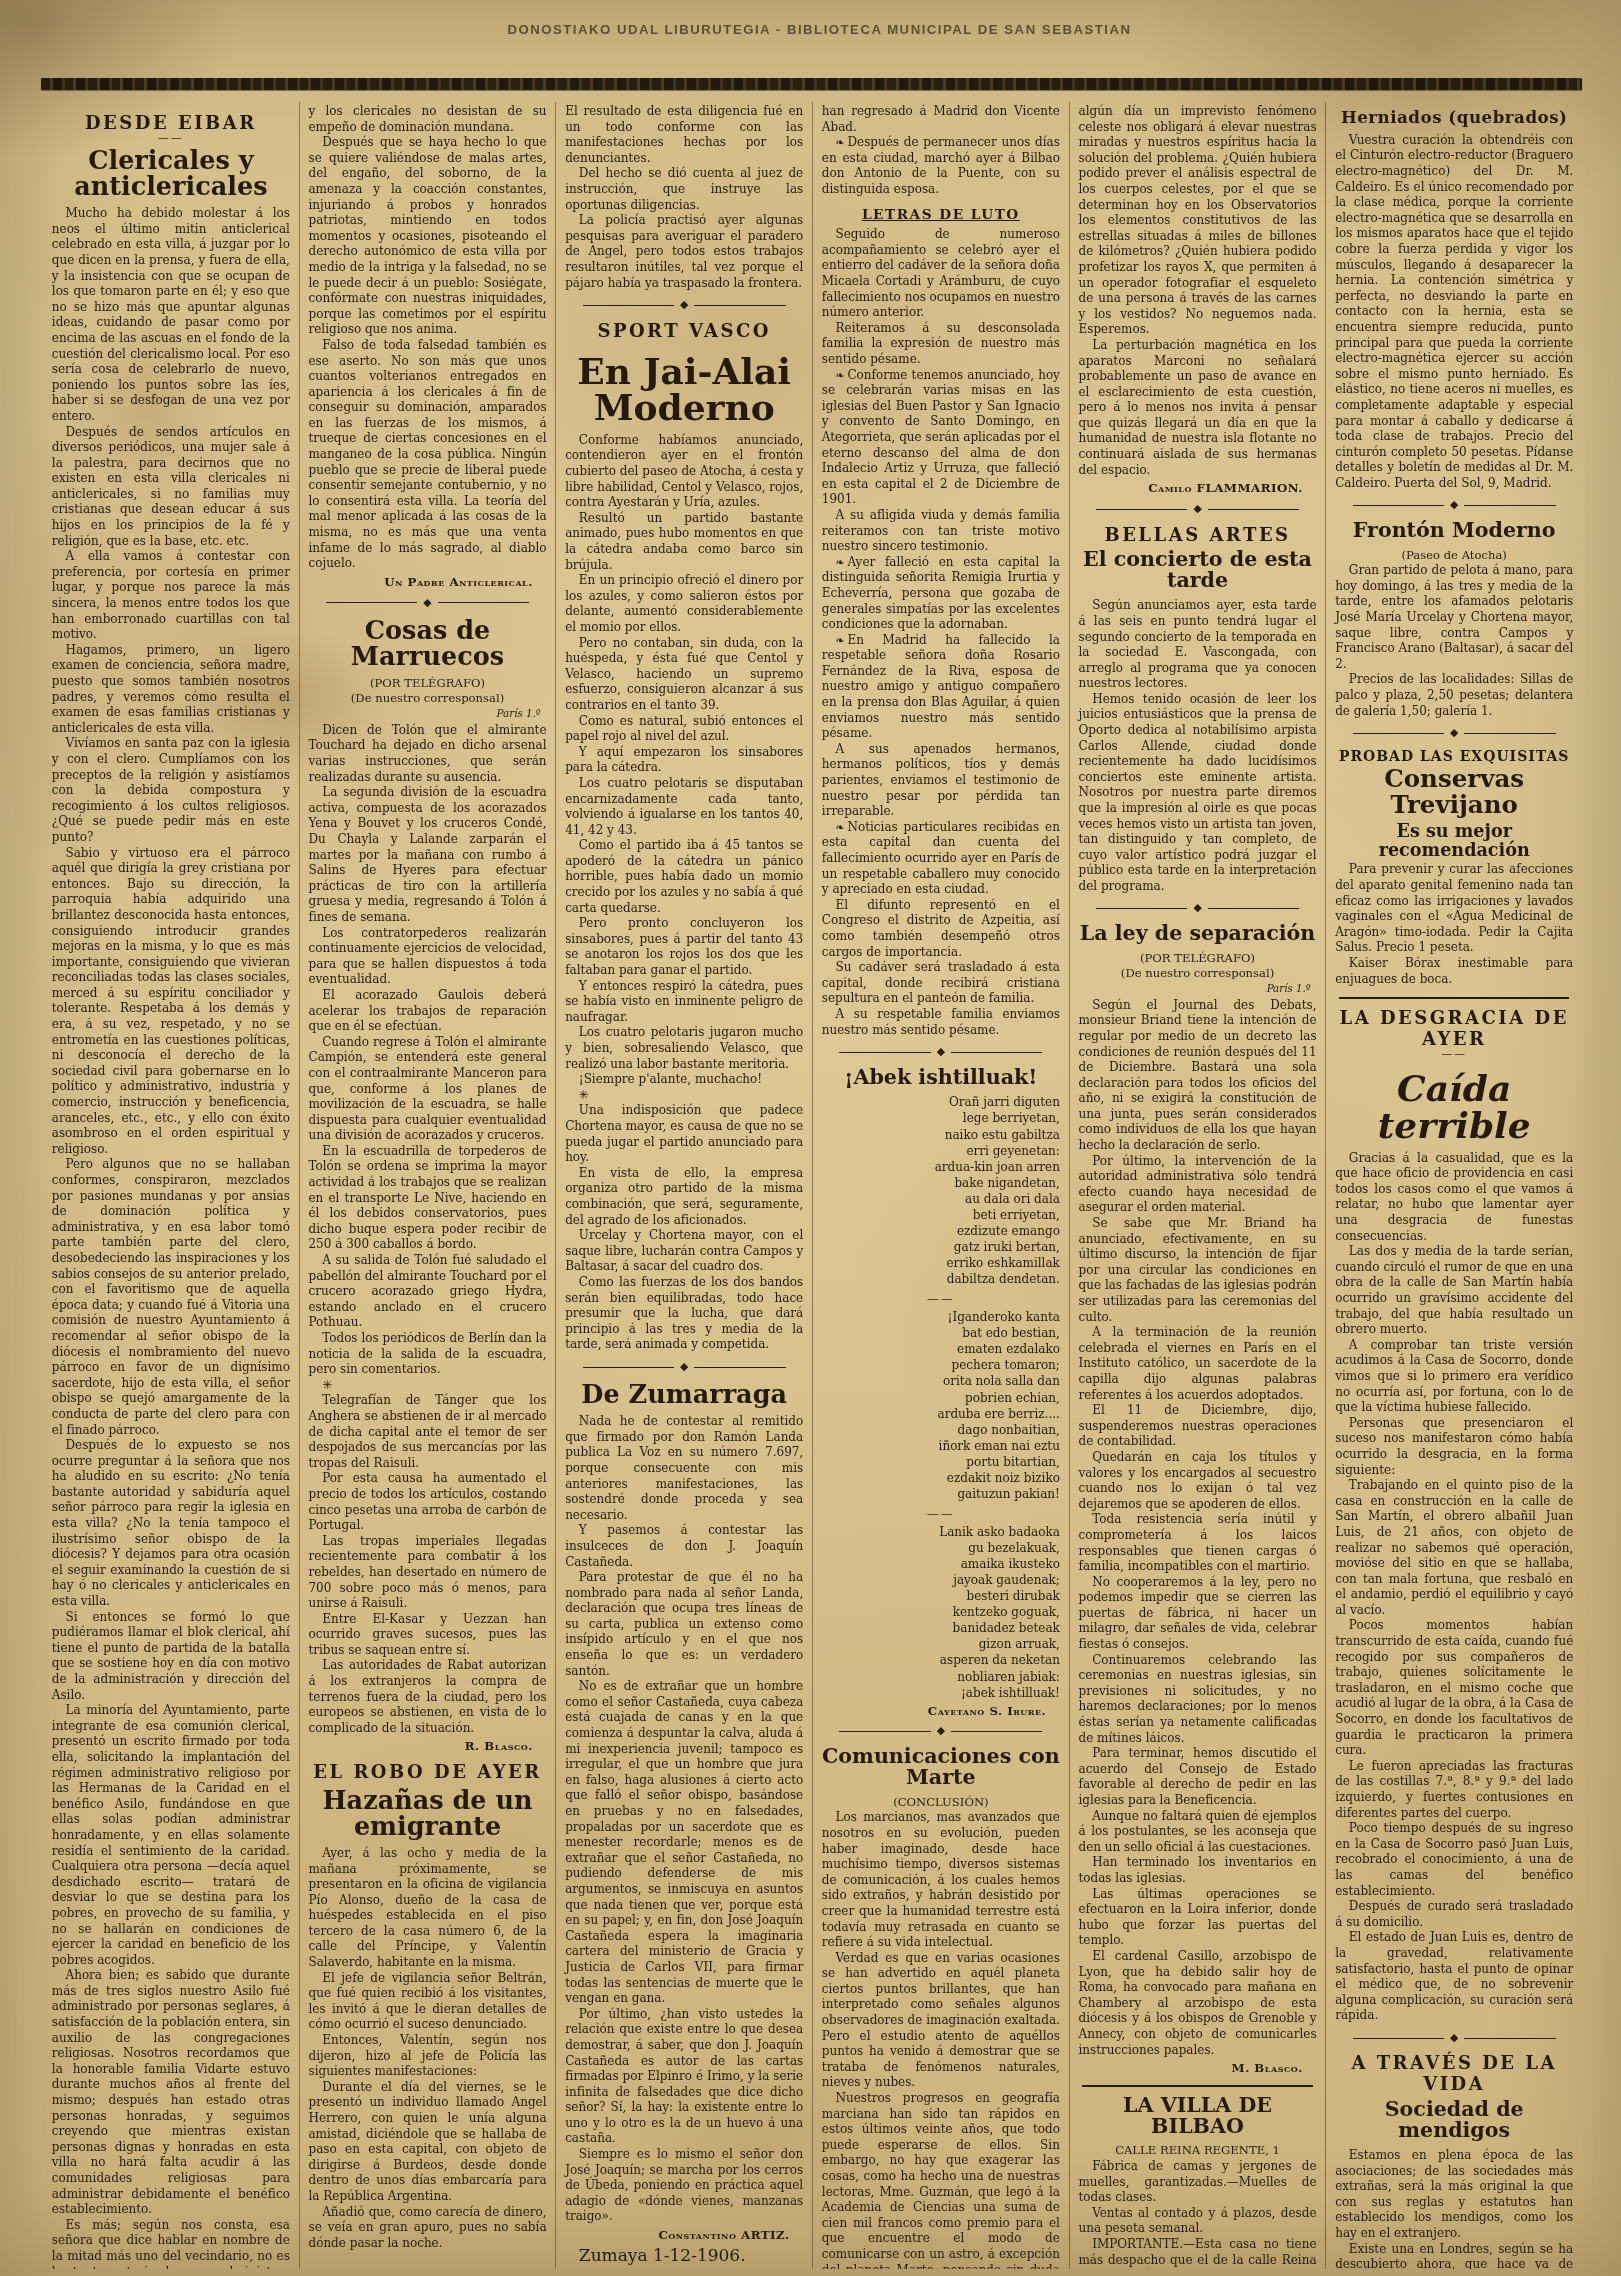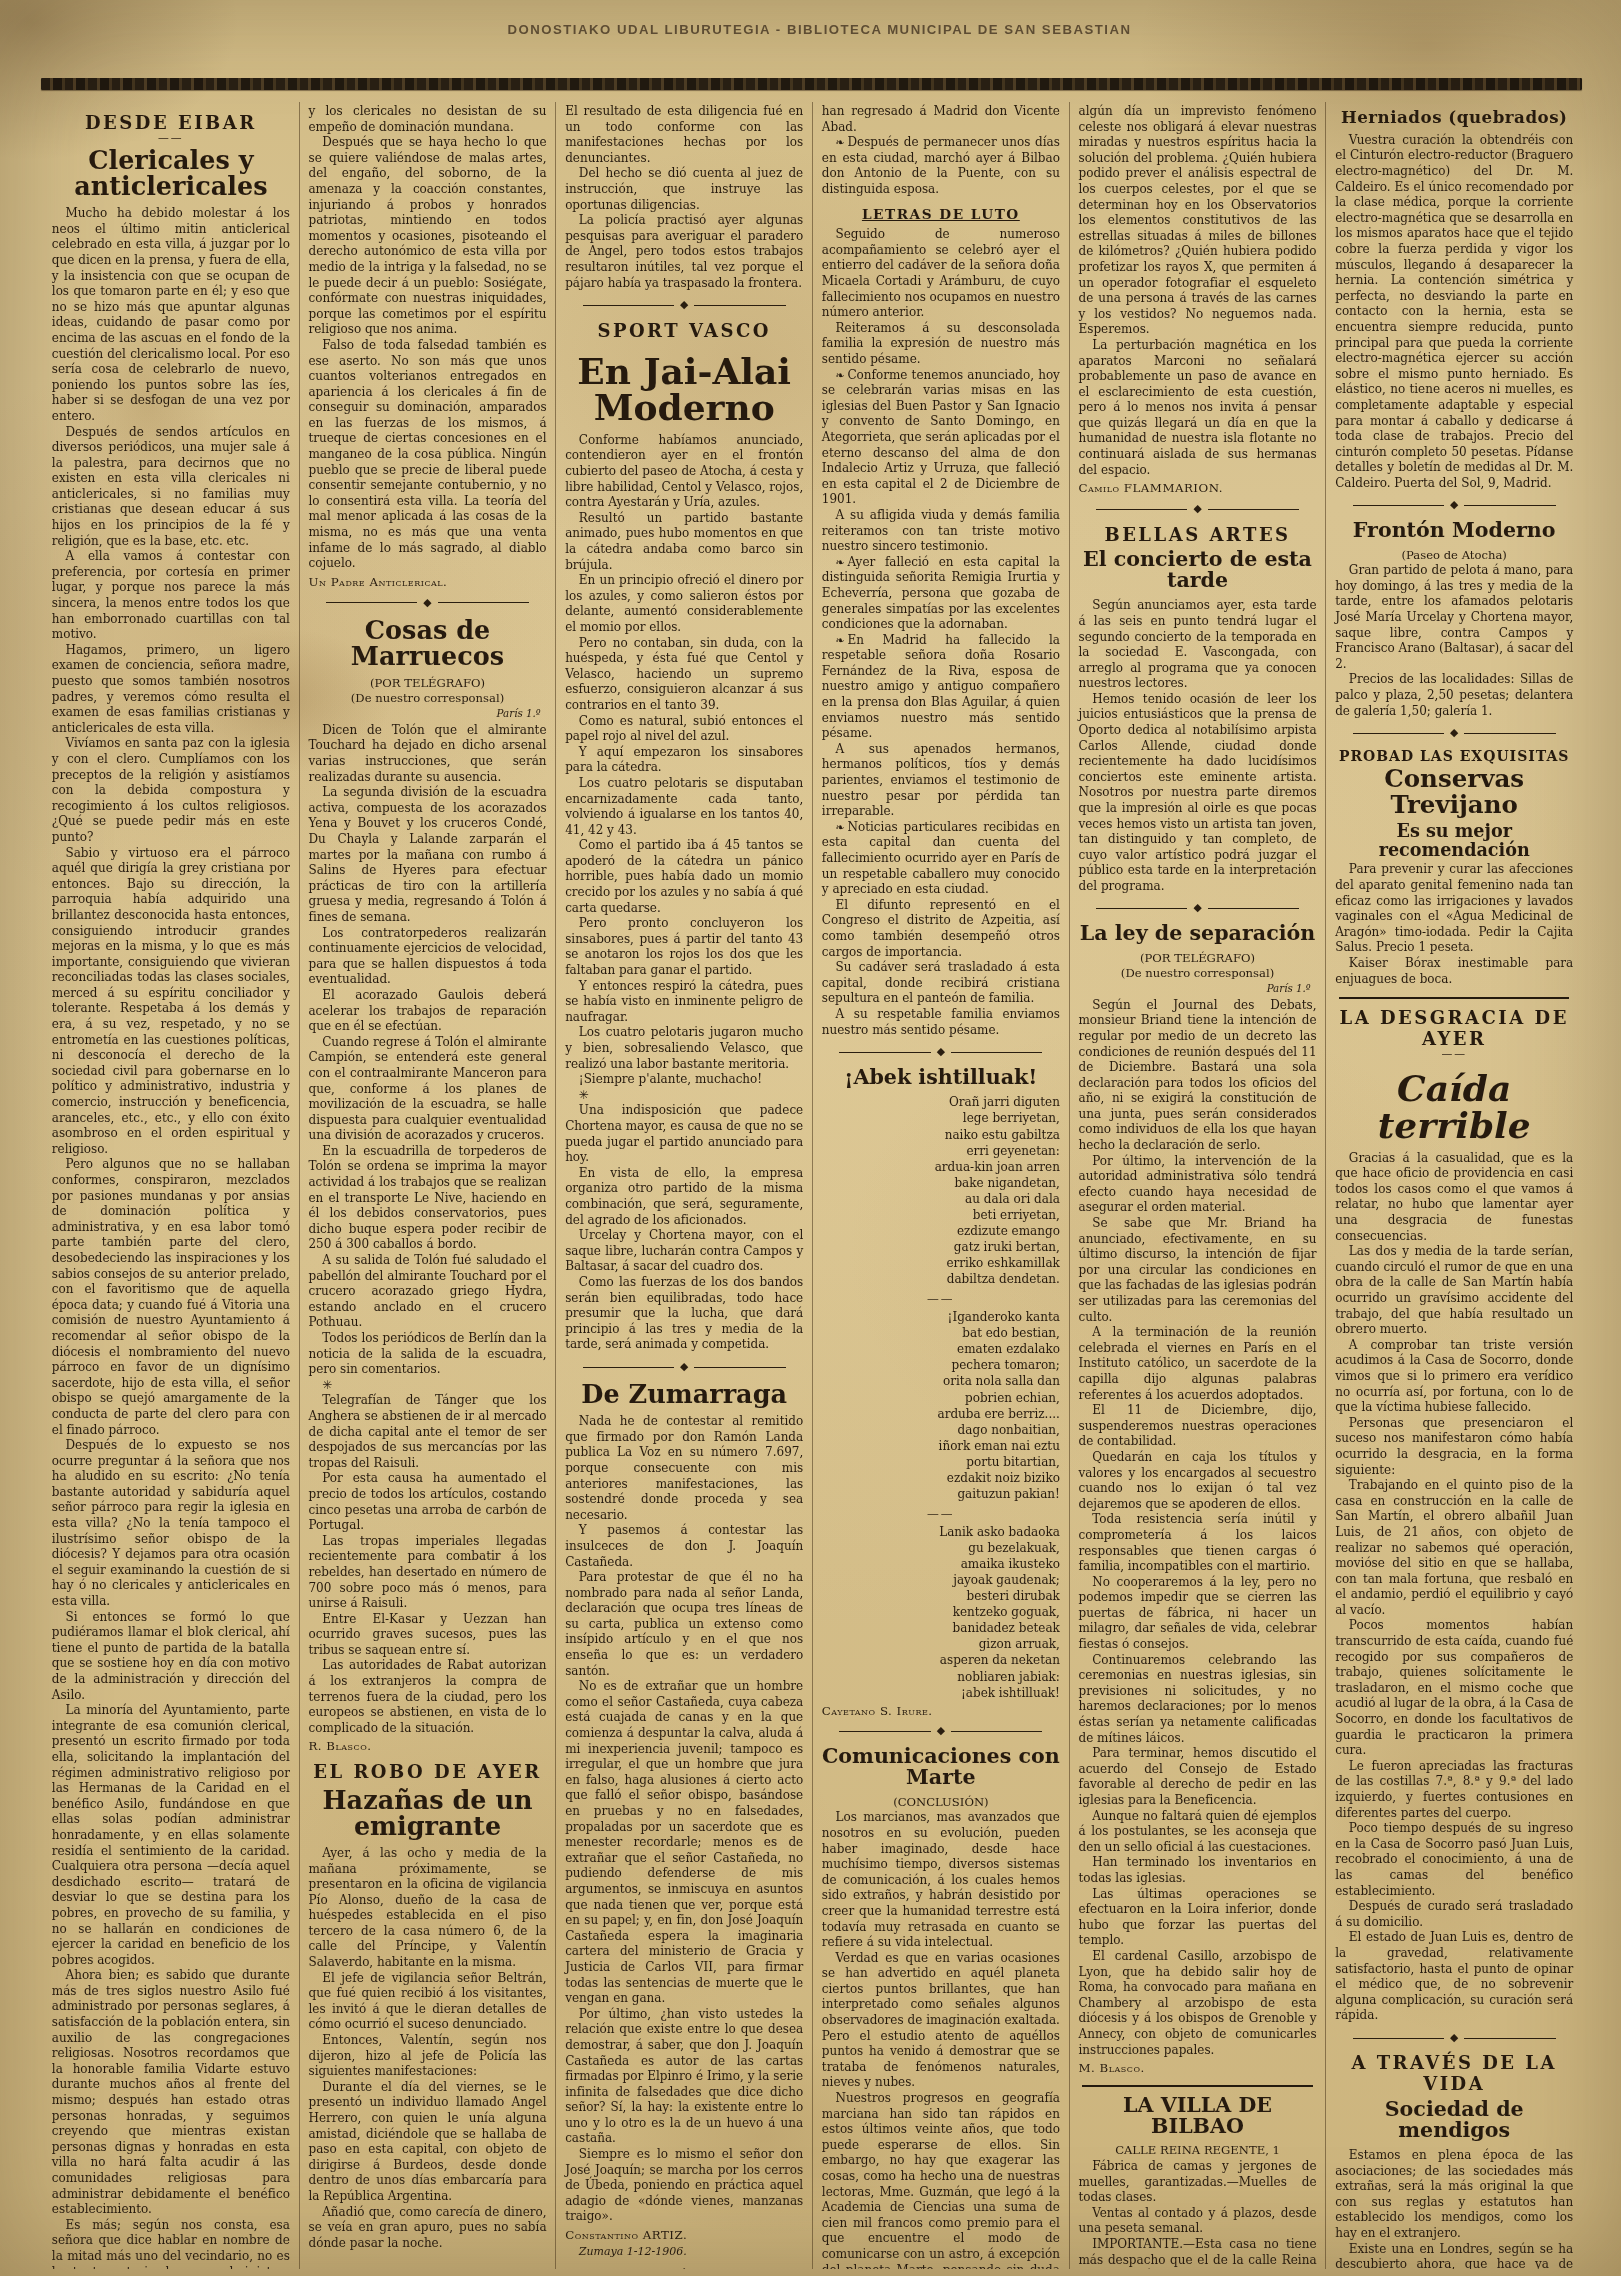--- a/index.html
+++ b/index.html
@@ -29,23 +29,23 @@
   p.noind{text-indent:0;}
   .kicker{text-align:center;font-weight:bold;font-size:18px;letter-spacing:2.5px;margin:7.8px 0 0;}
   .kdash{text-align:center;font-size:10.8px;line-height:.8;margin:1px 0 2.9px;letter-spacing:2px;}
   .headline{text-align:center;font-weight:bold;margin:4.9px 0 6.9px;line-height:1.02;}
   .h-xl{font-size:36px;margin-top:12px;}.h-lg{font-size:25.5px;}.h-md{font-size:20.6px;}.h-sm{font-size:16.7px;letter-spacing:0.5px;}
   .it{font-style:italic;}
   .subhead{text-align:center;font-weight:bold;font-size:13.7px;letter-spacing:1.5px;
     text-decoration:underline;margin:8.8px 0 4.9px;}
   .byline{text-align:center;font-weight:normal;font-size:11.6px;line-height:1.25;margin:1px 0;}
   .dateline{text-align:right;font-size:10.3px;font-style:italic;margin:0 5.9px 3.9px 0;}
-  .sig{font-size:11.8px;font-variant:small-caps;font-weight:normal;
+  .sig{text-align:right;font-size:11.8px;font-variant:small-caps;font-weight:bold;
     letter-spacing:0.5px;margin:2.9px 13.7px 2.9px 0;}
-  .sigplace{font-size:11px;margin:0 0 3.9px;text-indent:13.7px;font-style:italic;}
+  .sigplace{font-size:17px;margin:0 0 3.9px;text-indent:13.7px;}
   .divider{display:flex;align-items:center;margin:8.8px 17.6px;color:#2a1e10;}
   .divider .dl{flex:1;border-top:1.6px solid #2a1e10;}
   .divider .dg{padding:0 5.9px;font-size:10.8px;line-height:1;}
   .rule{border-top:2.9px solid #241a0e;margin:9.8px 3.9px 7.8px;}
   .verse{text-align:right;font-size:12px;line-height:1.34;margin:2px 0;}
   .vline{white-space:nowrap;}
   .vdiv{text-align:center;font-size:11.8px;margin:3.9px 0;letter-spacing:2px;}
   p.item{margin:0;font-size:12px;line-height:1.30;text-align:justify;text-indent:13.7px;}
   .blt{font-size:10.8px;padding-right:2.9px;}
   .ctr{text-align:center;text-indent:0;}

